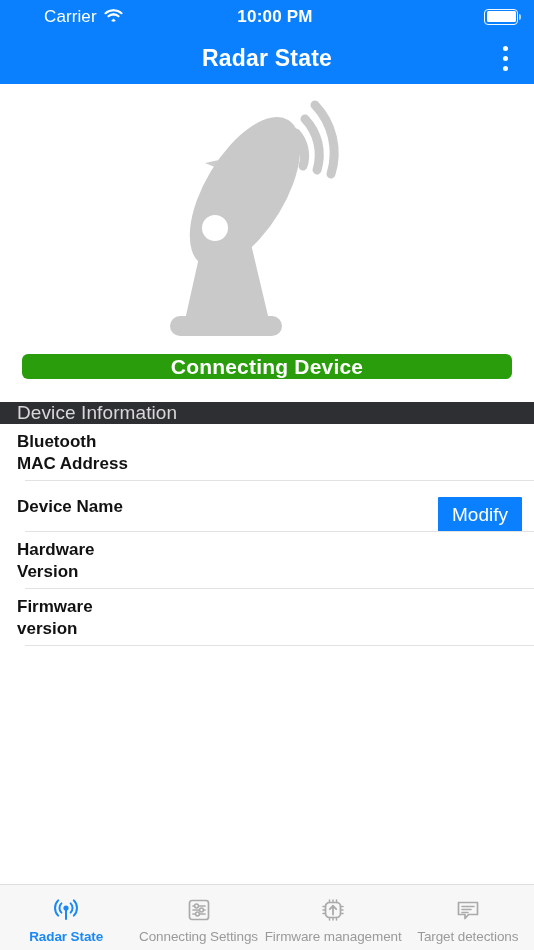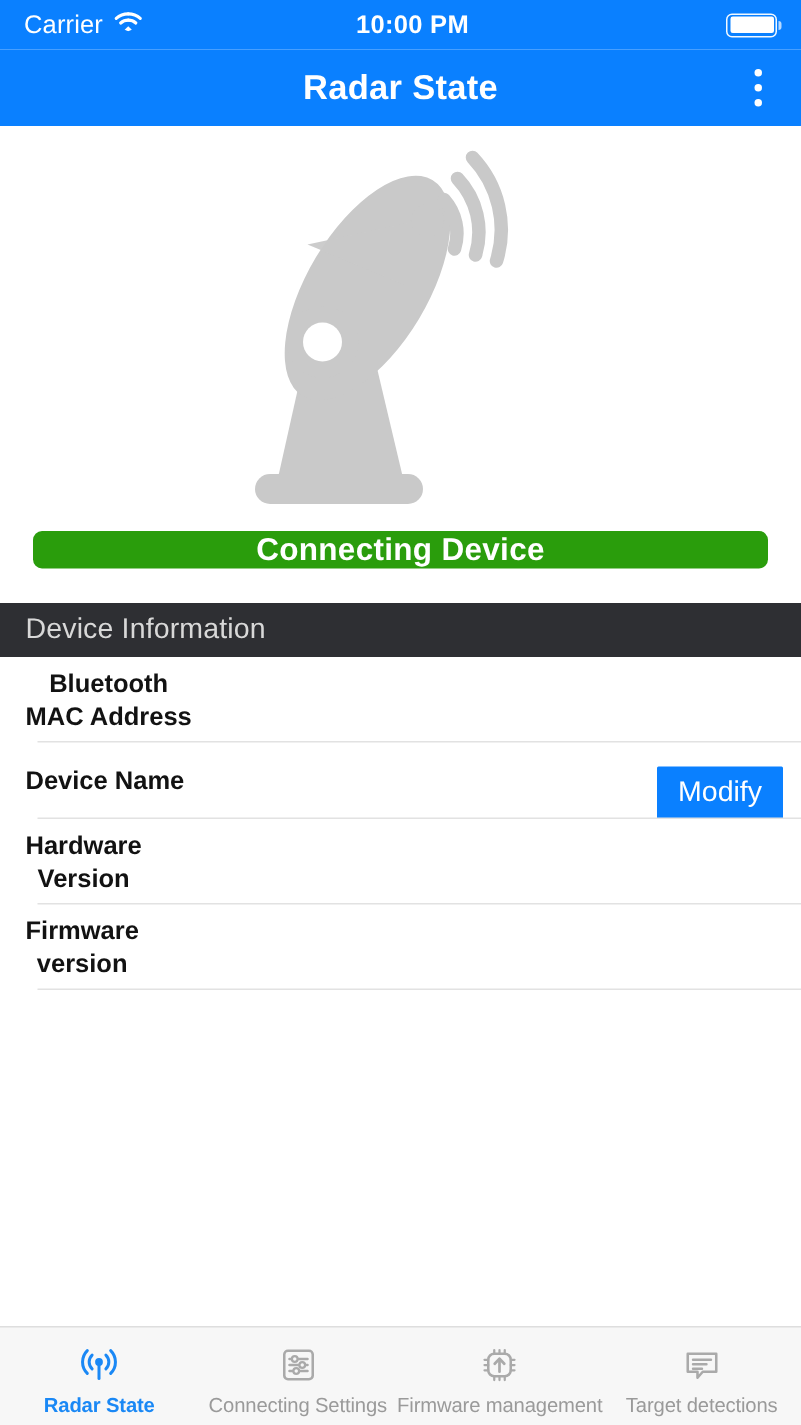--- a/index.html
+++ b/index.html
@@ -36,20 +36,21 @@
   }
   .status-left {
     display: flex;
     align-items: center;
     gap: 7px;
   }
   .carrier-text {
     color: #ffffff;
     font-size: 17px;
     letter-spacing: 0.1px;
+    margin-left: 28px;
   }
   .wifi-icon {
     display: block;
   }
   .status-time {
     position: absolute;
     left: 16px;
     right: 0;
     text-align: center;
     color: #ffffff;
@@ -156,21 +157,21 @@
     font-size: 21px;
     font-weight: bold;
     letter-spacing: 0.2px;
     cursor: pointer;
     padding: 0;
   }
 
   
   .section-header {
     margin-top: 23px;
-    height: 36px;
+    height: 22px;
     background: #2e2f33;
     display: flex;
     align-items: center;
     padding-left: 17px;
     box-sizing: border-box;
     flex: none;
   }
   .section-header-text {
     color: #d8d8d8;
     font-size: 19px;
@@ -186,21 +187,20 @@
     position: relative;
     display: flex;
     align-items: center;
     justify-content: space-between;
     padding: 0 12px 0 17px;
     box-sizing: border-box;
     min-height: 46px;
   }
   .info-row.two-line {
     min-height: 57px;
-    text-align: center;
   }
   .info-label {
     font-size: 17px;
     font-weight: bold;
     color: #121212;
     line-height: 22px;
     max-width: 140px;
     white-space: pre-line;
   }
   .info-value {

